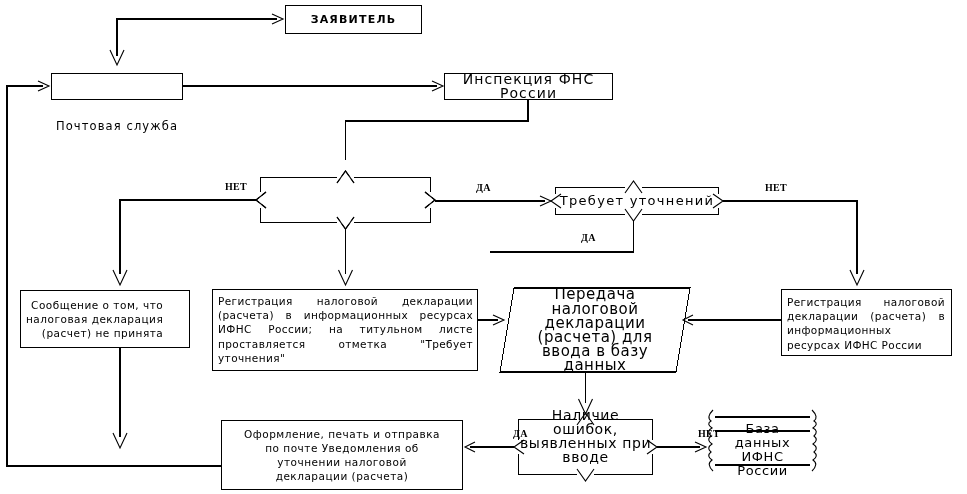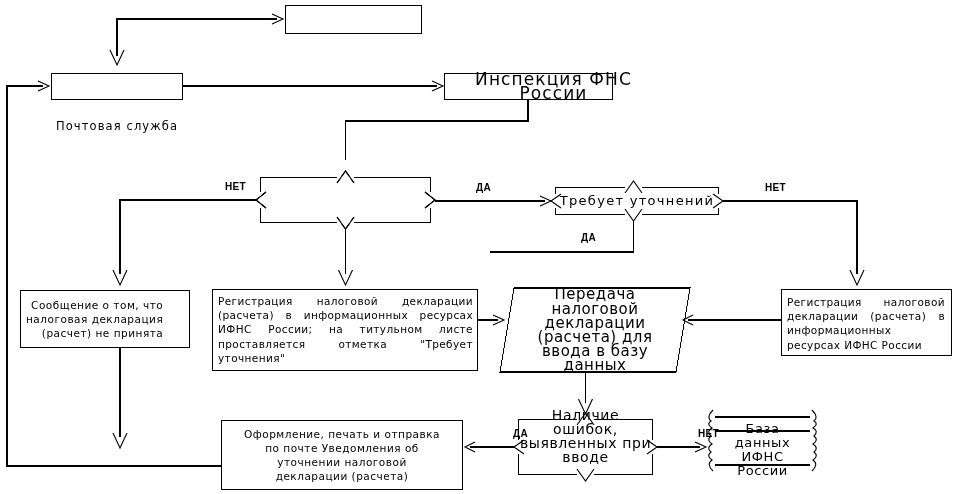--- a/index.html
+++ b/index.html
@@ -46,21 +46,21 @@
     white-space: pre-wrap;
     line-height: 13.5px;
     letter-spacing: 0.45px;
   }
   .t-center { text-align: center; }
   .t-just { text-align: justify; text-align-last: left; }
   .t-left { text-align: right; }
   .edge-label {
     position: absolute;
     color: #000000;
-    font-family: Liberation Sans, sans-serif;
+    font-family: Liberation Serif, serif;
     font-size: 10px;
     font-weight: bold;
     letter-spacing: 0.3px;
     white-space: nowrap;
     padding-left: 32px;
   }
   .vcenter {
     display: flex;
     align-items: center;
     justify-content: center;
@@ -230,24 +230,25 @@
       <path class="stroke-d" d="M 113 433 L 120 448 L 127 433"></path>
     </g>
 
     <g>
       <path class="stroke" d="M 221 466 L 7 466 L 7 86 L 43 86"></path>
       <path class="stroke-d" d="M 38 81 L 49 86 L 38 91"></path>
     </g>
 
   </svg>
 
+  <div class="nodetext t-center vcenter" style="left:286px; top:6px; width:135px; height:27px; font-size:11px; letter-spacing:1.2px; font-weight:600;">ЗАЯВИТЕЛЬ</div>
 
   <div class="nodetext t-center vcenter" style="left:52px; top:74px; width:130px; height:25px; font-size:11.5px; letter-spacing:1.1px;margin-top:40px;">Почтовая служба</div>
 
-  <div class="nodetext t-center vcenter" style="left:445px; top:74px; width:167px; height:25px; font-size:17px; letter-spacing:1.1px;margin-left:25px;">Инспекция ФНС России</div>
+  <div class="nodetext t-center vcenter" style="left:445px; top:74px; width:167px; height:25px; font-size:14px; letter-spacing:1.1px;">Инспекция ФНС России</div>
 
 
   <div class="nodetext t-center vcenter" style="left:556px; top:188px; width:162px; height:26px; font-size:13px; letter-spacing:1.3px;">Требует уточнений</div>
 
   <div class="nodetext t-left vcenter-just" style="left:26px; top:291px; width:160px; height:56px; font-size:10.5px; letter-spacing:0.5px; line-height:14px;">Сообщение о том, что
 налоговая декларация
 (расчет) не принята</div>
 
   <div class="nodetext t-just" style="left:218px; top:294px; width:255px; height:74px; font-size:10.5px; letter-spacing:0.4px; line-height:14.2px;">Регистрация налоговой декларации (расчета) в информационных ресурсах ИФНС России; на титульном листе проставляется отметка "Требует уточнения"</div>
 

